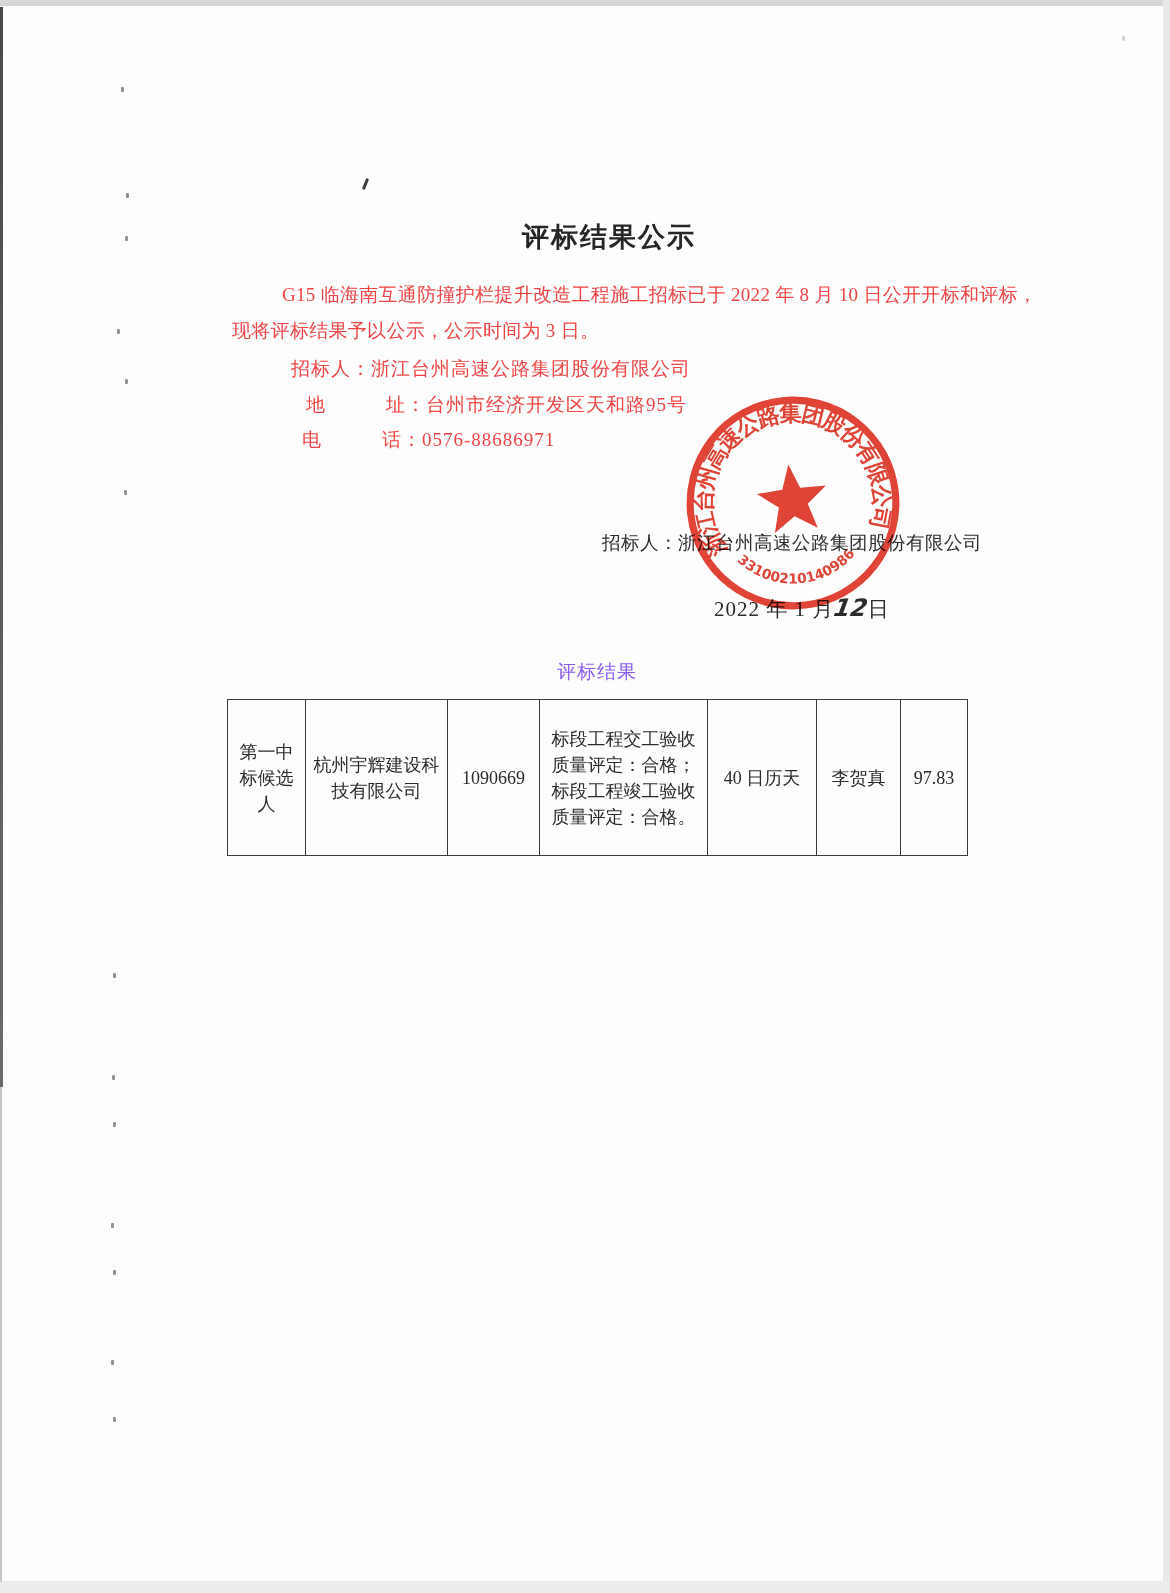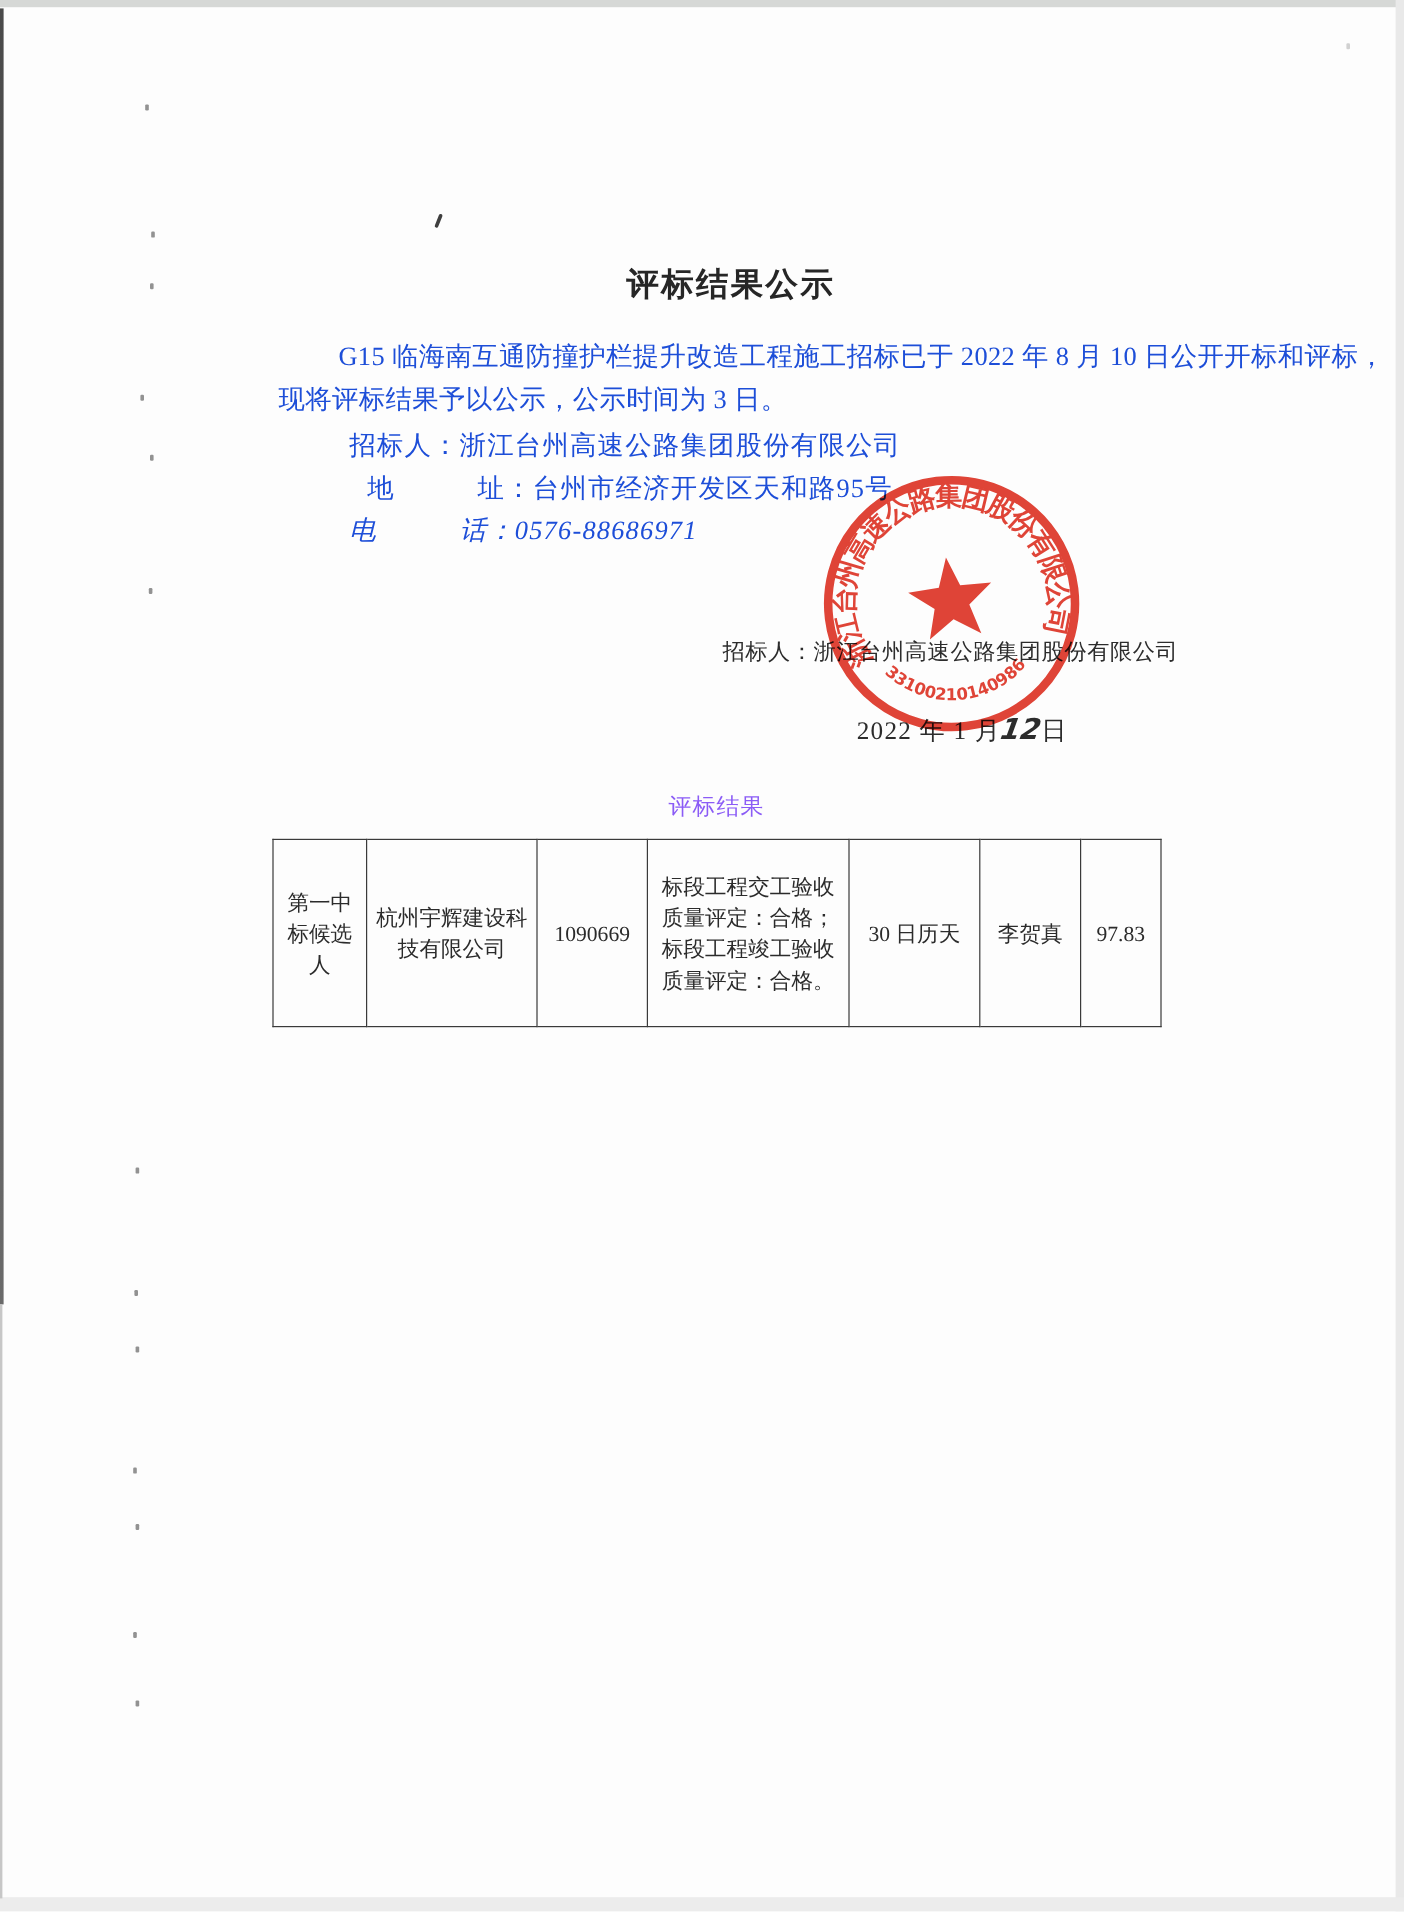--- a/index.html
+++ b/index.html
@@ -16,26 +16,26 @@
   .edge-left-dark  { position:absolute; left:0; top:7px; width:3px; height:1080px; background:linear-gradient(#4a4a4a,#6a6a6a); }
   .edge-left-light { position:absolute; left:0; top:1087px; width:2px; height:495px; background:#c7c7c7; }
 
   .abs { position:absolute; }
 
   .title {
     left:0; top:219px; width:1170px; text-align:center;
     transform:translateX(24px);
     font-size:27px; font-weight:bold; letter-spacing:2px; color:#262626;
   }
-  .body-text { font-size:22px; letter-spacing:0.3px; color:#1d4ed8; }
+  .body-text { font-size:19px; letter-spacing:0.3px; color:#ef4444; }
   .intro1 { left:282px; top:282px; }
   .intro2 { left:232px; top:318px; }
   .info0  { left:291px; top:356px; letter-spacing:1px; }
   .info1  { left:306px; top:392px; letter-spacing:1px; }
-  .info2  { left:291px; top:427px; letter-spacing:1px;font-style:italic; }
+  .info2  { left:302px; top:427px; letter-spacing:1px; }
 
   .signature { left:602px; top:530px; font-size:18.5px; letter-spacing:0.5px; color:#2c2c2c; }
   .dateline  { left:714px; top:594px; font-size:21px; letter-spacing:1px; color:#2c2c2c; }
   .hand-day  {
     display:inline-block; transform:skewX(-20deg);
     font-weight:700; font-size:24px; letter-spacing:0;
     font-family:"DejaVu Sans","Liberation Sans",sans-serif;
   }
 
   .seal {
@@ -142,18 +142,18 @@
     <td>第一中
 标候选
 人</td>
     <td>杭州宇辉建设科
 技有限公司</td>
     <td>1090669</td>
     <td class="quality">标段工程交工验收
 质量评定：合格；
 标段工程竣工验收
 质量评定：合格。</td>
-    <td>30 日历天</td>
+    <td>40 日历天</td>
     <td>李贺真</td>
     <td>97.83</td>
   </tr>
 </tbody>
   </table>
 
 </body></html>

